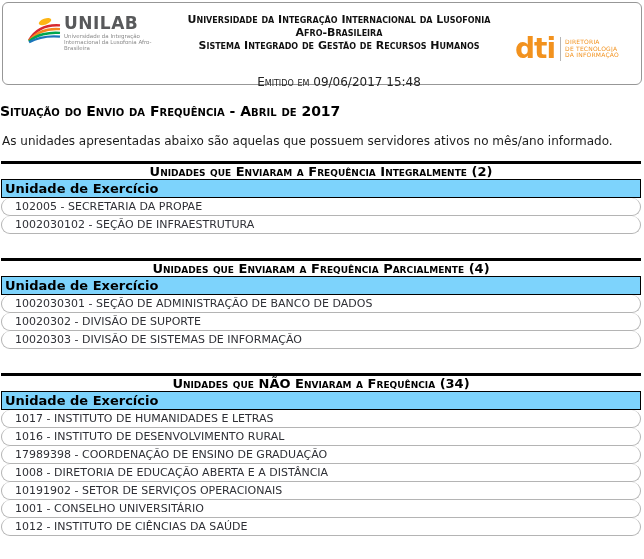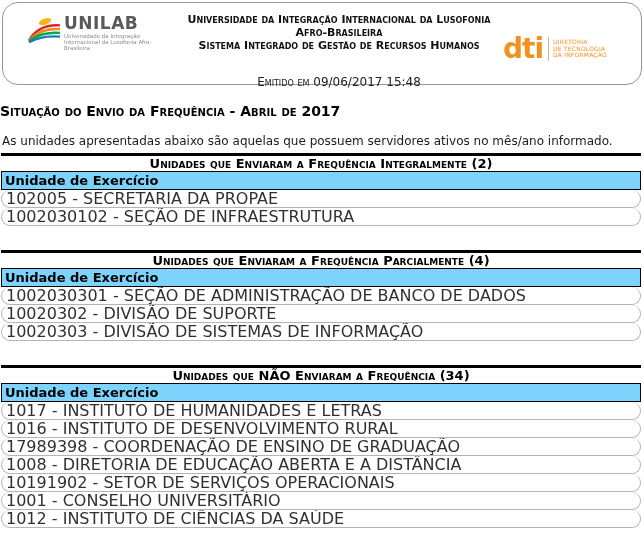--- a/index.html
+++ b/index.html
@@ -9,21 +9,21 @@
     background: #ffffff;
     font-family: "DejaVu Sans", "Liberation Sans", sans-serif;
     color: #1a1a1a;
   }
 
   
   .header-box {
     margin: 2px 2px 0 2px;
     height: 83px;
     border: 1px solid #979797;
-    border-radius: 16px;
+    border-radius: 6px;
     display: flex;
     padding: 7px 10px 0 14px;
   }
   .logo-col { width: 158px; flex: 0 0 158px; padding-top: 4px; }
   .unilab-logo { display: flex; align-items: flex-start; justify-content: center; }
   .unilab-swoosh { width: 34px; height: 30px; flex: 0 0 34px; margin-top: 2px; }
   .unilab-textblock { margin-left: 2px; }
   .unilab-wordmark {
     font-size: 17px; font-weight: bold; color: #58595b;
     letter-spacing: 0.5px; line-height: 18px;
@@ -38,53 +38,53 @@
   }
 
   .center-col { flex: 1 1 auto; text-align: center; padding-top: 3px; }
   .org-name, .system-name {
     font-size: 11px; font-weight: bold; line-height: 13px;
     font-variant: small-caps; color: #111;
     max-width: 408px; margin: 0 auto;
   }
   .emitted { margin-top: 23px; font-size: 12px; font-variant: small-caps; color: #222; }
 
-  .dti-col { flex: 0 0 128px; display: flex; align-items: center; justify-content: flex-start; padding-top: 4px; }
+  .dti-col { flex: 0 0 128px; display: flex; align-items: center; justify-content: center; padding-top: 4px; }
   .dti-logo { display: flex; align-items: center; }
   .dti-wordmark {
     font-size: 28px; line-height: 26px; font-weight: bold;
     color: #f2921e; letter-spacing: -1px;
   }
   .dti-sep { width: 1px; height: 24px; background: #b5b5b5; margin: 0 4px 0 5px; }
   .dti-lines { font-size: 6px; line-height: 6.5px; color: #f2921e; text-transform: uppercase; letter-spacing: 0.2px; }
 
   
   .page-title {
     margin: 17px 0 0 0; text-align: left;
     font-size: 14px; font-weight: bold; font-variant: small-caps;
     line-height: 18px; color: #000;
   }
   .intro-text { margin: 14px 0 0 2px; font-size: 12px; line-height: 15px; color: #1c1c1c; }
 
   
-  .report-table { margin: 4px 3px 0 1px; border-top: 3px solid #000; }
+  .report-table { margin: 12px 3px 0 1px; border-top: 3px solid #000; }
   .report-table + .report-table { margin-top: 24px; }
   .tbl-caption {
     text-align: center; font-size: 13px; font-weight: bold;
     font-variant: small-caps; line-height: 15px; color: #000;
   }
   .tbl-colheader {
     background: #7dd3fc; border: 1px solid #000;
     font-size: 13px; font-weight: bold; line-height: 15px;
     padding: 1px 3px; color: #000;
   }
   .tbl-row {
     border-left: 1px solid #b4b4b4; border-right: 1px solid #b4b4b4;
     border-bottom: 1px solid #b4b4b4;
-    font-size: 16px; line-height: 15px; padding: 1px 4px;
+    font-size: 11px; line-height: 15px; padding: 1px 13px;
     color: #2f3036; white-space: nowrap; overflow: hidden; border-radius: 9px;
   }
 </style>
 </head>
 <body>
 
 <div class="header-box">
 
   <div class="logo-col">
     <div class="unilab-logo">

